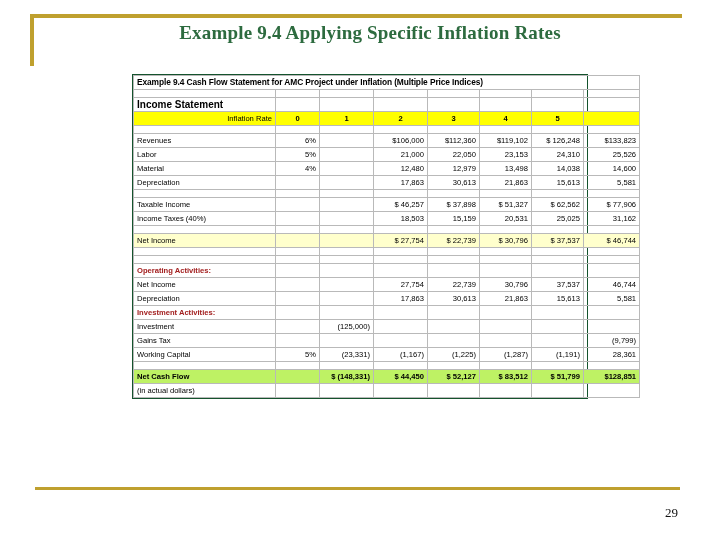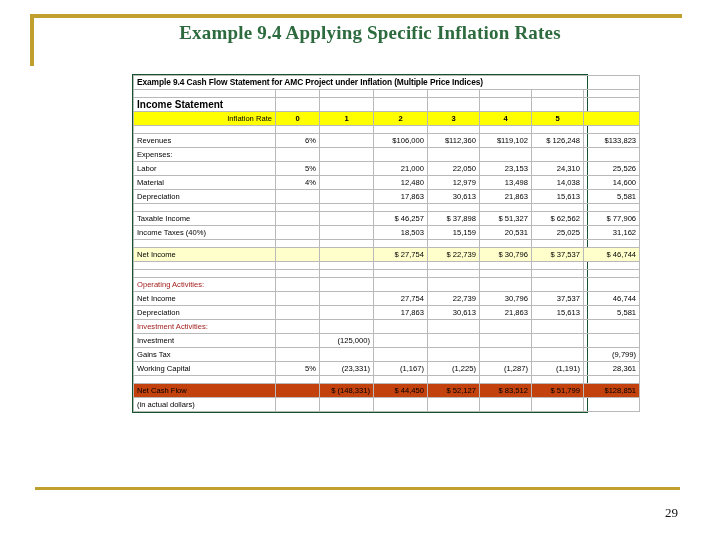--- a/index.html
+++ b/index.html
@@ -78,24 +78,24 @@
   td.sheet-title{
     font-weight:bold;font-size:8.4px;height:15px;line-height:15px;
     letter-spacing:-.1px;
   }
   td.section-head{font-weight:bold;font-size:10px;}
   td.bold{font-weight:normal;}
   td.num{text-align:right;}
   td.rate{text-align:right;padding-right:8px;}
   td.yr{text-align:center;font-weight:bold;}
   td.indent1{padding-left:12px;}
-  td.red{color:#a32020;}
+  td.red{color:#a32020;font-weight:bold;}
   tr.hl-yellow td{background:#ffff00;}
   tr.hl-cream  td{background:#ffffcc;}
-  tr.hl-cyan   td{background:#c2410c;}
+  tr.hl-cyan   td{background:#bef264;font-weight:bold;}
   tr.spacer td{height:7px;line-height:7px;}
 </style>
 </head>
 <body>
 
 <div id="deco-top"></div>
 <div id="deco-left"></div>
 <div id="deco-bottom"></div>
 
 <div id="slide-title">Example 9.4 Applying Specific Inflation Rates</div>
@@ -161,30 +161,20 @@
         <td>Revenues</td>
         <td class="rate">6%</td>
         <td class="num"></td>
         <td class="num">$106,000</td>
         <td class="num">$112,360</td>
         <td class="num">$119,102</td>
         <td class="num">$ 126,248</td>
         <td class="num">$133,823</td>
       </tr>
       <tr>
-        <td>Expenses:</td>
-        <td class="rate"></td>
-        <td class="num"></td>
-        <td class="num"></td>
-        <td class="num"></td>
-        <td class="num"></td>
-        <td class="num"></td>
-        <td class="num"></td>
-      </tr>
-      <tr>
         <td class="indent1">Labor</td>
         <td class="rate">5%</td>
         <td class="num"></td>
         <td class="num">21,000</td>
         <td class="num">22,050</td>
         <td class="num">23,153</td>
         <td class="num">24,310</td>
         <td class="num">25,526</td>
       </tr>
       <tr>

